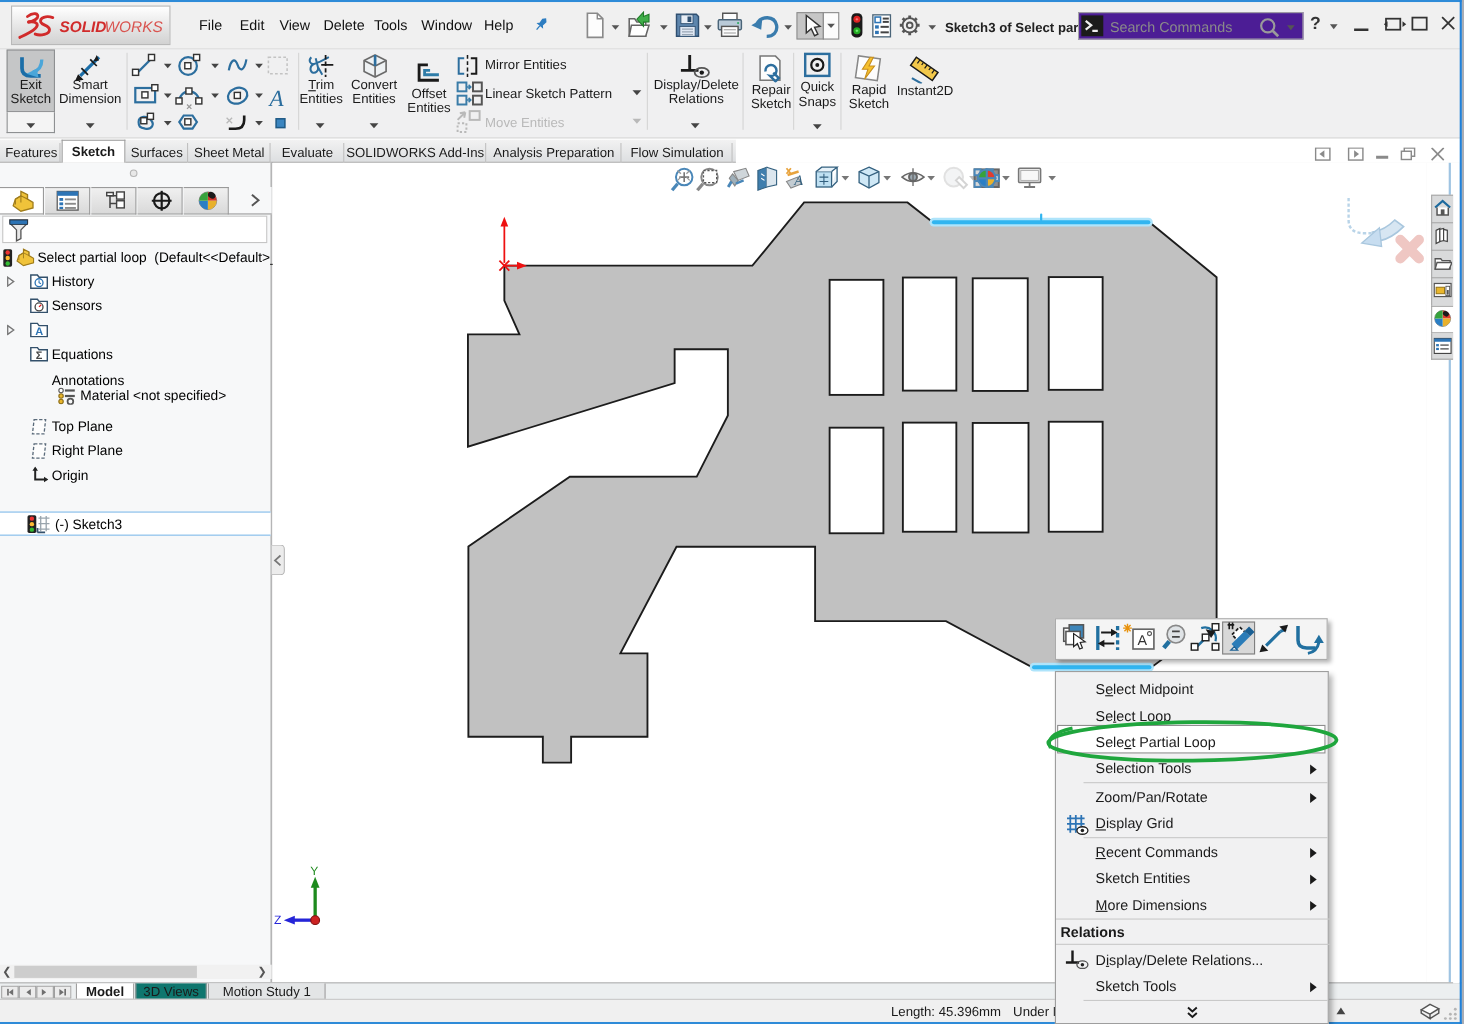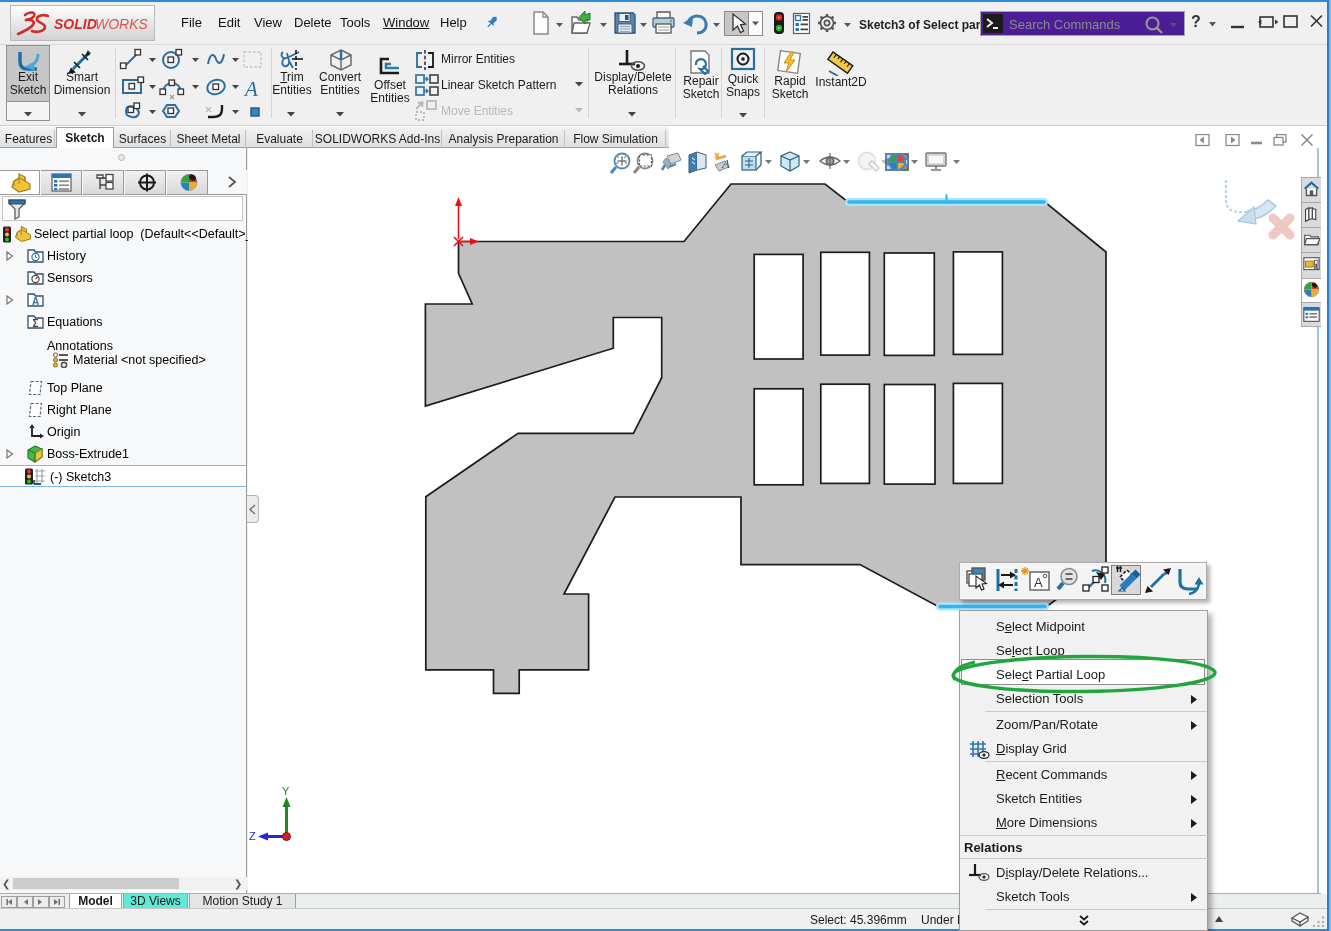--- a/index.html
+++ b/index.html
@@ -31,21 +31,21 @@
       <text x="40" y="21" font-family="Liberation Sans, sans-serif" font-size="14" font-weight="bold" font-style="italic" fill="#d12b2b">SOLID</text>
       <text x="81" y="21" font-family="Liberation Sans, sans-serif" font-size="14" font-style="italic" fill="#d9534f">WORKS</text>
     </svg>
 
     <div class="abs" style="left:170px;top:13px;width:320px;height:18px;font-size:13px;color:#111;">
       <span style="position:absolute;left:11px;">File</span>
       <span style="position:absolute;left:48px;">Edit</span>
       <span style="position:absolute;left:84px;">View</span>
       <span style="position:absolute;left:124px;">Delete</span>
       <span style="position:absolute;left:170px;">Tools</span>
-      <span style="position:absolute;left:213px;text-decoration:underline;">Window</span>
+      <span style="position:absolute;left:213px;">Window</span>
       <span style="position:absolute;left:270px;">Help</span>
     </div>
 
     <svg class="abs" style="left:484px;top:12px;" width="16" height="16" viewBox="0 0 16 16">
       <g transform="rotate(40 8 8)">
           <path d="M8,1 L10.5,3.5 L10,8 L12,10 L4,10 L6,8 L5.5,3.5 Z" fill="#2d7dc1"></path>
           <rect x="7.4" y="10" width="1.2" height="4.5" fill="#2d7dc1"></rect>
         </g>
     </svg>
 
@@ -543,31 +543,20 @@
       </div>
 
       <div class="abs" style="left:0;top:198px;width:247px;height:22px;">
         <svg class="abs" style="left:28px;top:3px;" width="16" height="16" viewBox="0 0 16 16">
             <path d="M4,2 L4,12 L14,12" fill="none" stroke="#222" stroke-width="1.8"></path>
             <path d="M4,0 l2.5,4 -5,0 z M16,12 l-4,-2.5 0,5 z" fill="#222"></path>
           </svg>
         <div class="abs" style="left:47px;top:4px;">Origin</div>
       </div>
 
-      <div class="abs" style="left:0;top:220px;width:247px;height:22px;">
-        <svg class="abs" style="left:6px;top:6px;" width="8" height="10" viewBox="0 0 8 10">
-            <path d="M1,1 L6.5,5 L1,9 Z" fill="none" stroke="#777" stroke-width="1.2"></path>
-          </svg>
-        <svg class="abs" style="left:26px;top:2px;" width="19" height="18" viewBox="0 0 19 18">
-          <path d="M9,1 L16,4 L16,12 L9,17 L2,13 L2,5 Z" fill="#49b84c" stroke="#1f7a24" stroke-width="1.1"></path>
-          <path d="M16,4 L16,12 L9,17 L9,8 Z" fill="#e9c63a" stroke="#9a7d1a" stroke-width="1.1"></path>
-          <path d="M2,5 L9,8 L9,17" fill="none" stroke="#1f7a24" stroke-width="1.1"></path>
-        </svg>
-        <div class="abs" style="left:47px;top:4px;">Boss-Extrude1</div>
-      </div>
 
       <div class="abs" style="left:0;top:242px;width:246px;height:22px;background:#fff;border-top:1px solid #7eb8e8;border-bottom:1px solid #7eb8e8;">
         <svg class="abs" style="left:24px;top:2px;" width="11" height="17" viewBox="0 0 11 17">
             <rect x="1" y="0.5" width="8" height="16" rx="1.5" fill="#222"></rect>
             <circle cx="5" cy="3.5" r="2" fill="#e33"></circle>
             <circle cx="5" cy="8.5" r="2" fill="#fb3"></circle>
             <circle cx="5" cy="13.5" r="2" fill="#3b3"></circle>
           </svg>
         <svg class="abs" style="left:33px;top:3px;" width="14" height="16" viewBox="0 0 14 16">
             <path d="M2,2 L12,2 M2,7 L12,7 M2,12 L12,12 M4,0 L4,14 M9,0 L9,14" stroke="#9aa5ad" stroke-width="1.2"></path>
@@ -924,26 +913,26 @@
       <g fill="#6f6f6f">
           <path d="M11,3 l0,6 -4,-3 z"></path>
           <rect x="5.5" y="3" width="1.5" height="6"></rect>
           <path d="M27,3 l0,6 -4,-3 z"></path>
           <path d="M37,3 l0,6 4,-3 z"></path>
           <path d="M53,3 l0,6 4,-3 z"></path>
           <rect x="57.5" y="3" width="1.5" height="6"></rect>
         </g>
     </svg>
     <div class="abs" style="left:69px;top:0;width:53px;height:15px;background:#fff;border:1px solid #9f9f9f;border-top:none;text-align:center;font-weight:bold;line-height:14px;">Model</div>
-    <div class="abs" style="left:123px;top:0;width:65px;height:15px;background:#5eead4;border:1px solid #9f9f9f;border-top:none;text-align:center;line-height:14px;">3D Views</div>
+    <div class="abs" style="left:123px;top:0;width:65px;height:15px;background:#0f766e;border:1px solid #9f9f9f;border-top:none;text-align:center;line-height:14px;">3D Views</div>
     <div class="abs" style="left:189px;top:0;width:107px;height:15px;background:#e3e5e6;border:1px solid #9f9f9f;border-top:none;text-align:center;line-height:14px;">Motion Study 1</div>
   </div>
 
   <div id="statusbar" class="abs" style="left:0;top:908px;width:1331px;height:21px;background:#f0f0f0;border-top:1px solid #c8c8c8;font-size:12px;color:#1a1a1a;">
-    <div class="abs" style="left:810px;top:4px;">Select: 45.396mm</div>
+    <div class="abs" style="left:810px;top:4px;">Length: 45.396mm</div>
       <div class="abs" style="left:921px;top:4px;">Under De</div>
     <svg class="abs" style="left:1213px;top:6px;" width="12" height="9" viewBox="0 0 12 9">
         <path d="M6,1 l4,6 -8,0 z" fill="#444"></path>
       </svg>
     <svg class="abs" style="left:1288px;top:1px;" width="24" height="18" viewBox="0 0 24 18">
       <path d="M4,8 L12,3 L20,7 L12,12 Z" fill="#fdfdfd" stroke="#555" stroke-width="1.3"></path>
       <path d="M4,8 L4,11 L12,16 L12,12 M12,16 L20,11 L20,7" fill="none" stroke="#555" stroke-width="1.3"></path>
     </svg>
     <svg class="abs" style="left:1312px;top:6px;" width="14" height="12" viewBox="0 0 14 12">
         <g fill="#b5b5b5">

